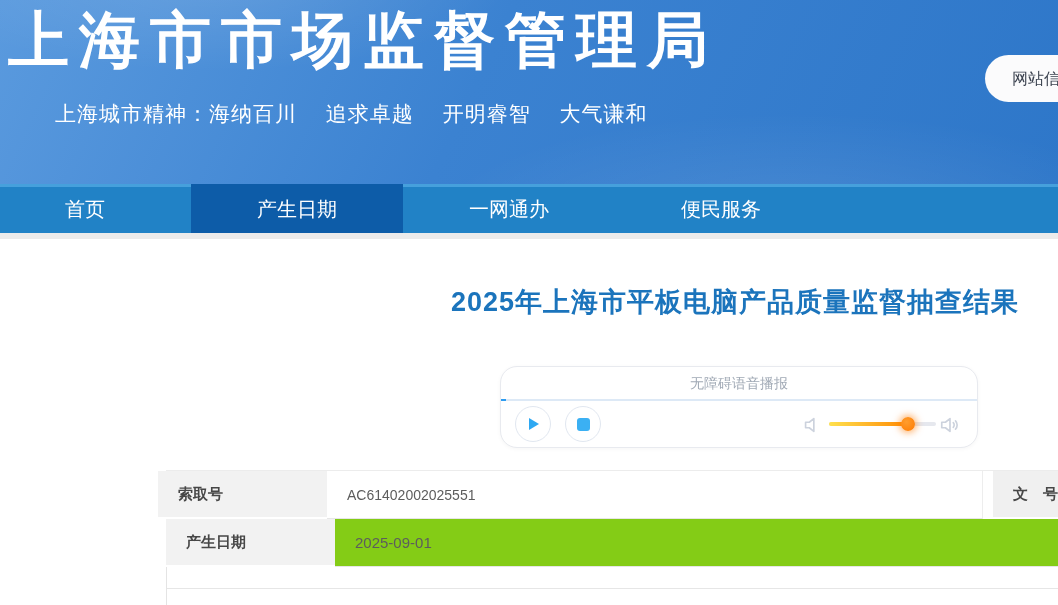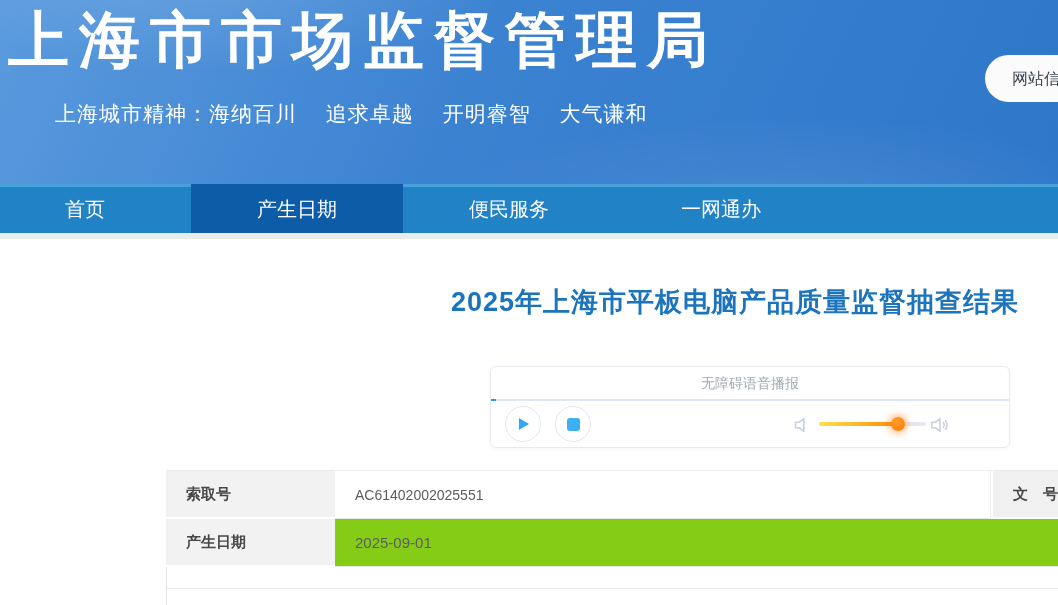--- a/index.html
+++ b/index.html
@@ -48,22 +48,22 @@
   }
 
   
   .article-title{
     position:absolute;left:735px;top:284px;transform:translateX(-50%);
     color:#1b74bc;font-size:27px;font-weight:bold;letter-spacing:1px;white-space:nowrap;
   }
 
   
   .audio-card{
-    position:absolute;left:490px;top:366px;width:520px;height:82px;
-    background:#ffffff;border:1px solid #e8eaef;border-radius:6px;
+    position:absolute;left:500px;top:366px;width:478px;height:82px;
+    background:#ffffff;border:1px solid #e8eaef;border-radius:17px;
     box-shadow:0 1px 4px rgba(0,0,0,.04);box-sizing:border-box;
   }
   .audio-head{
     position:relative;height:32px;line-height:32px;text-align:center;
     color:#a0a9b5;font-size:14px;border-bottom:2px solid #dde9f6;
   }
   .audio-progress-tick{
     position:absolute;left:0;bottom:-2px;width:5px;height:2px;background:#2d9cf0;
   }
   .audio-controls{position:relative;height:47px;}
@@ -101,21 +101,21 @@
     flex:0 0 169px;background:#f2f2f2;border-bottom:2px solid #ffffff;
     box-sizing:border-box;padding-left:20px;display:flex;align-items:center;
     color:#474747;font-size:15px;font-weight:bold;
   }
   .t-value{
     flex:0 0 656px;background:#ffffff;border-bottom:1px solid #e6e6e6;border-right:1px solid #ededed;
     box-sizing:border-box;padding-left:20px;display:flex;align-items:center;
     color:#5d5d5d;font-size:14px;
   }
   .t-label2{
-    flex:1 1 auto;margin-left:2px;background:#f0f0f0;border-bottom:2px solid #ffffff;
+    flex:1 1 auto;margin-left:10px;background:#f0f0f0;border-bottom:2px solid #ffffff;
     box-sizing:border-box;padding-left:20px;display:flex;align-items:center;
     color:#474747;font-size:15px;font-weight:bold;white-space:nowrap;
   }
   .t-value-wide{
     flex:1 1 auto;background:#84cc16;border-bottom:1px solid #e6e6e6;
     box-sizing:border-box;padding-left:20px;display:flex;align-items:center;
     color:#5d5d5d;font-size:15px;
   }
   .t-extra{border-left:1px solid #e4e4e4;}
   .t-extra-row1{height:21px;border-bottom:1px solid #e6e6e6;}
@@ -128,22 +128,22 @@
 
   <div class="header">
     <div class="site-title">上海市市场监督管理局</div>
     <div class="slogan">上海城市精神：海纳百川　 追求卓越　 开明睿智　 大气谦和</div>
     <div class="search-pill">网站信</div>
   </div>
 
   <div class="nav">
     <div class="nav-item">首页</div>
     <div class="nav-item active">产生日期</div>
+    <div class="nav-item">一网通办</div>
     <div class="nav-item">便民服务</div>
-    <div class="nav-item">一网通办</div>
   </div>
   <div class="nav-shadow"></div>
 
   <div class="article-title">2025年上海市平板电脑产品质量监督抽查结果</div>
 
   <div class="audio-card">
     <div class="audio-head">
       <span>无障碍语音播报</span>
       <div class="audio-progress-tick"></div>
     </div>

